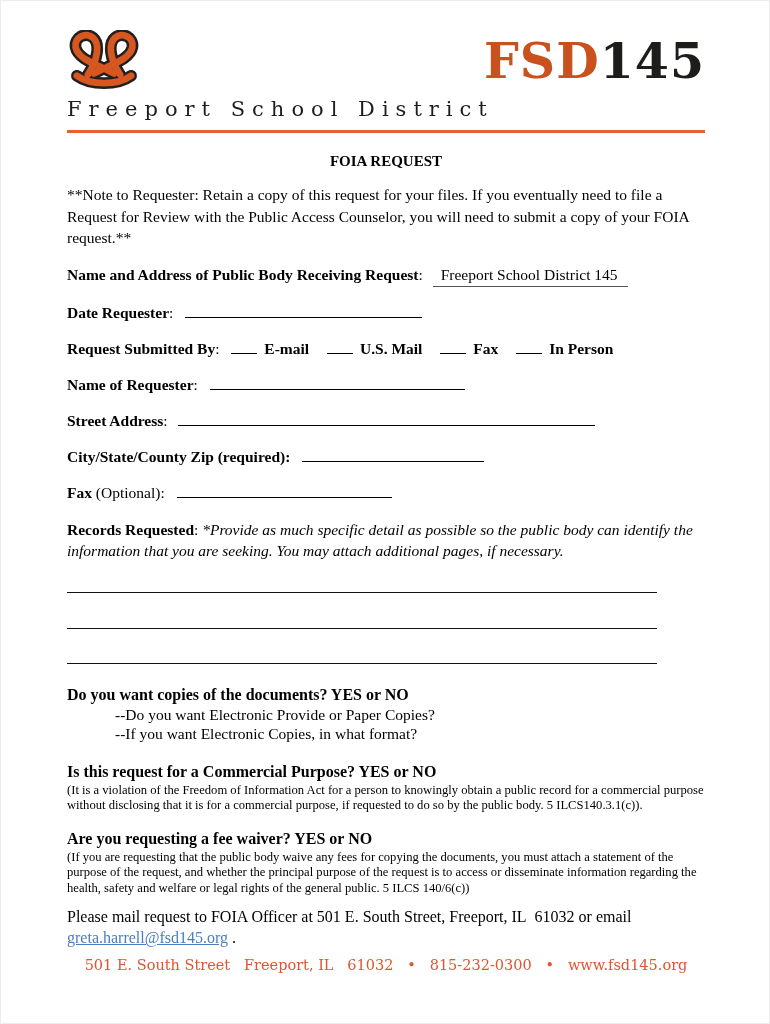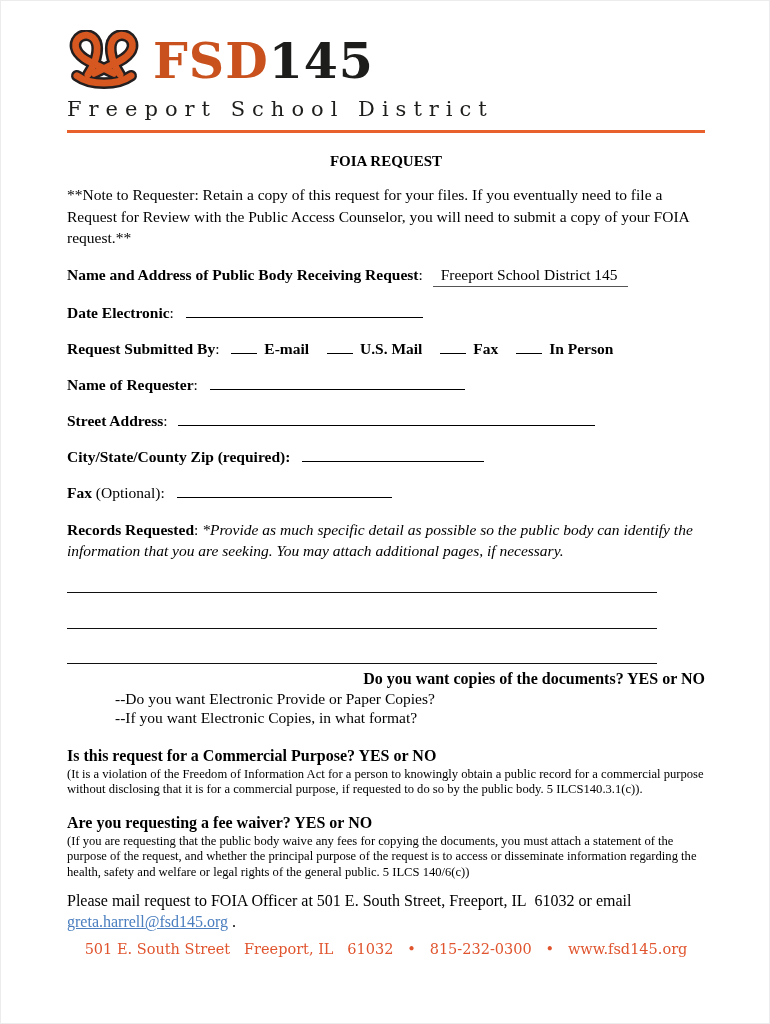--- a/index.html
+++ b/index.html
@@ -9,21 +9,21 @@
     margin: 0 auto;
     background: #ffffff;
     border: 1px solid #ececec;
     font-family: "Liberation Serif", serif;
     color: #000;
     padding: 28px 64px 0 66px;
     overflow: hidden;
     position: relative;
   }
   
-  .logo-row { display: flex; align-items: center; justify-content: flex-start; gap: 12px; height: 64px; }
+  .logo-row { display: flex; align-items: center; justify-content: space-between; gap: 12px; height: 64px; }
   .pretzel-wrap { width: 74px; height: 62px; flex: 0 0 auto; }
   .logo-text {
     font-family: "DejaVu Serif", serif;
     font-weight: 700; font-size: 49px; line-height: 1;
     letter-spacing: 1px; white-space: nowrap;
   }
   .logo-fsd { color: #C9511D; }
   .logo-num { color: #1d1d1b; }
   .district {
     text-align: left;
@@ -52,21 +52,21 @@
   .w237 { width: 237px; } .w255 { width: 255px; } .w417 { width: 417px; }
   .w182 { width: 182px; } .w82 { width: 82px; } .w290 { width: 290px; } .w215 { width: 215px; }
   .blank { width: 26px; margin: 0 7px 0 14px; }
   .blank-first { margin-left: 8px; }
   .email-group { margin-left: 30px; }
   .records { margin-top: 16px; font-size: 15.5px; line-height: 21.5px; }
   .records .ital { font-style: italic; }
   .writing-line { border-bottom: 1.6px solid #111; margin-right: 48px; }
   .wl-1 { margin-top: 30px; } .wl-2 { margin-top: 35px; } .wl-3 { margin-top: 34px; }
   .q-heading { font-weight: 700; font-size: 16px; line-height: 21px; }
-  .copies-h { margin-top: 4px; text-align: right; }
+  .copies-h { margin-top: 20px; }
   .sub-line { font-size: 15.5px; line-height: 19px; padding-left: 48px; }
   .commercial-h { margin-top: 18px; }
   .small-note { font-size: 12.6px; line-height: 15.6px; margin-top: 1px; }
   .fee-h { margin-top: 14px; }
   .mailing { margin-top: 10px; font-size: 16px; line-height: 21px; }
   .email-link { color: #4A7EBF; text-decoration: underline; cursor: pointer; }
   .after-link { margin-left: 4px; }
   .footer {
     margin-top: 9px; text-align: center;
     font-family: "DejaVu Serif", serif;
@@ -100,21 +100,21 @@
 
   <div class="doc-title">FOIA REQUEST</div>
   <div class="note">**Note to Requester: Retain a copy of this request for your files. If you eventually need to file a Request for Review with the Public Access Counselor, you will need to submit a copy of your FOIA request.**</div>
 
   <div class="row">
     <span class="b">Name and Address of Public Body Receiving Request</span><span>:</span>
     <span class="fill-text">Freeport School District 145</span>
   </div>
 
   <div class="row">
-    <span class="b">Date Electronic</span><span>:</span>
+    <span class="b">Date Requester</span><span>:</span>
     <span class="fill w237 ml8"></span>
   </div>
 
   <div class="row">
     <span class="b">Request Submitted By</span><span>:</span>
     <span class="fill blank blank-first"></span><span class="b">E-mail</span>
     <span class="fill blank"></span><span class="b">U.S. Mail</span>
     <span class="fill blank"></span><span class="b">Fax</span>
     <span class="fill blank"></span><span class="b">In Person</span>
   </div>

